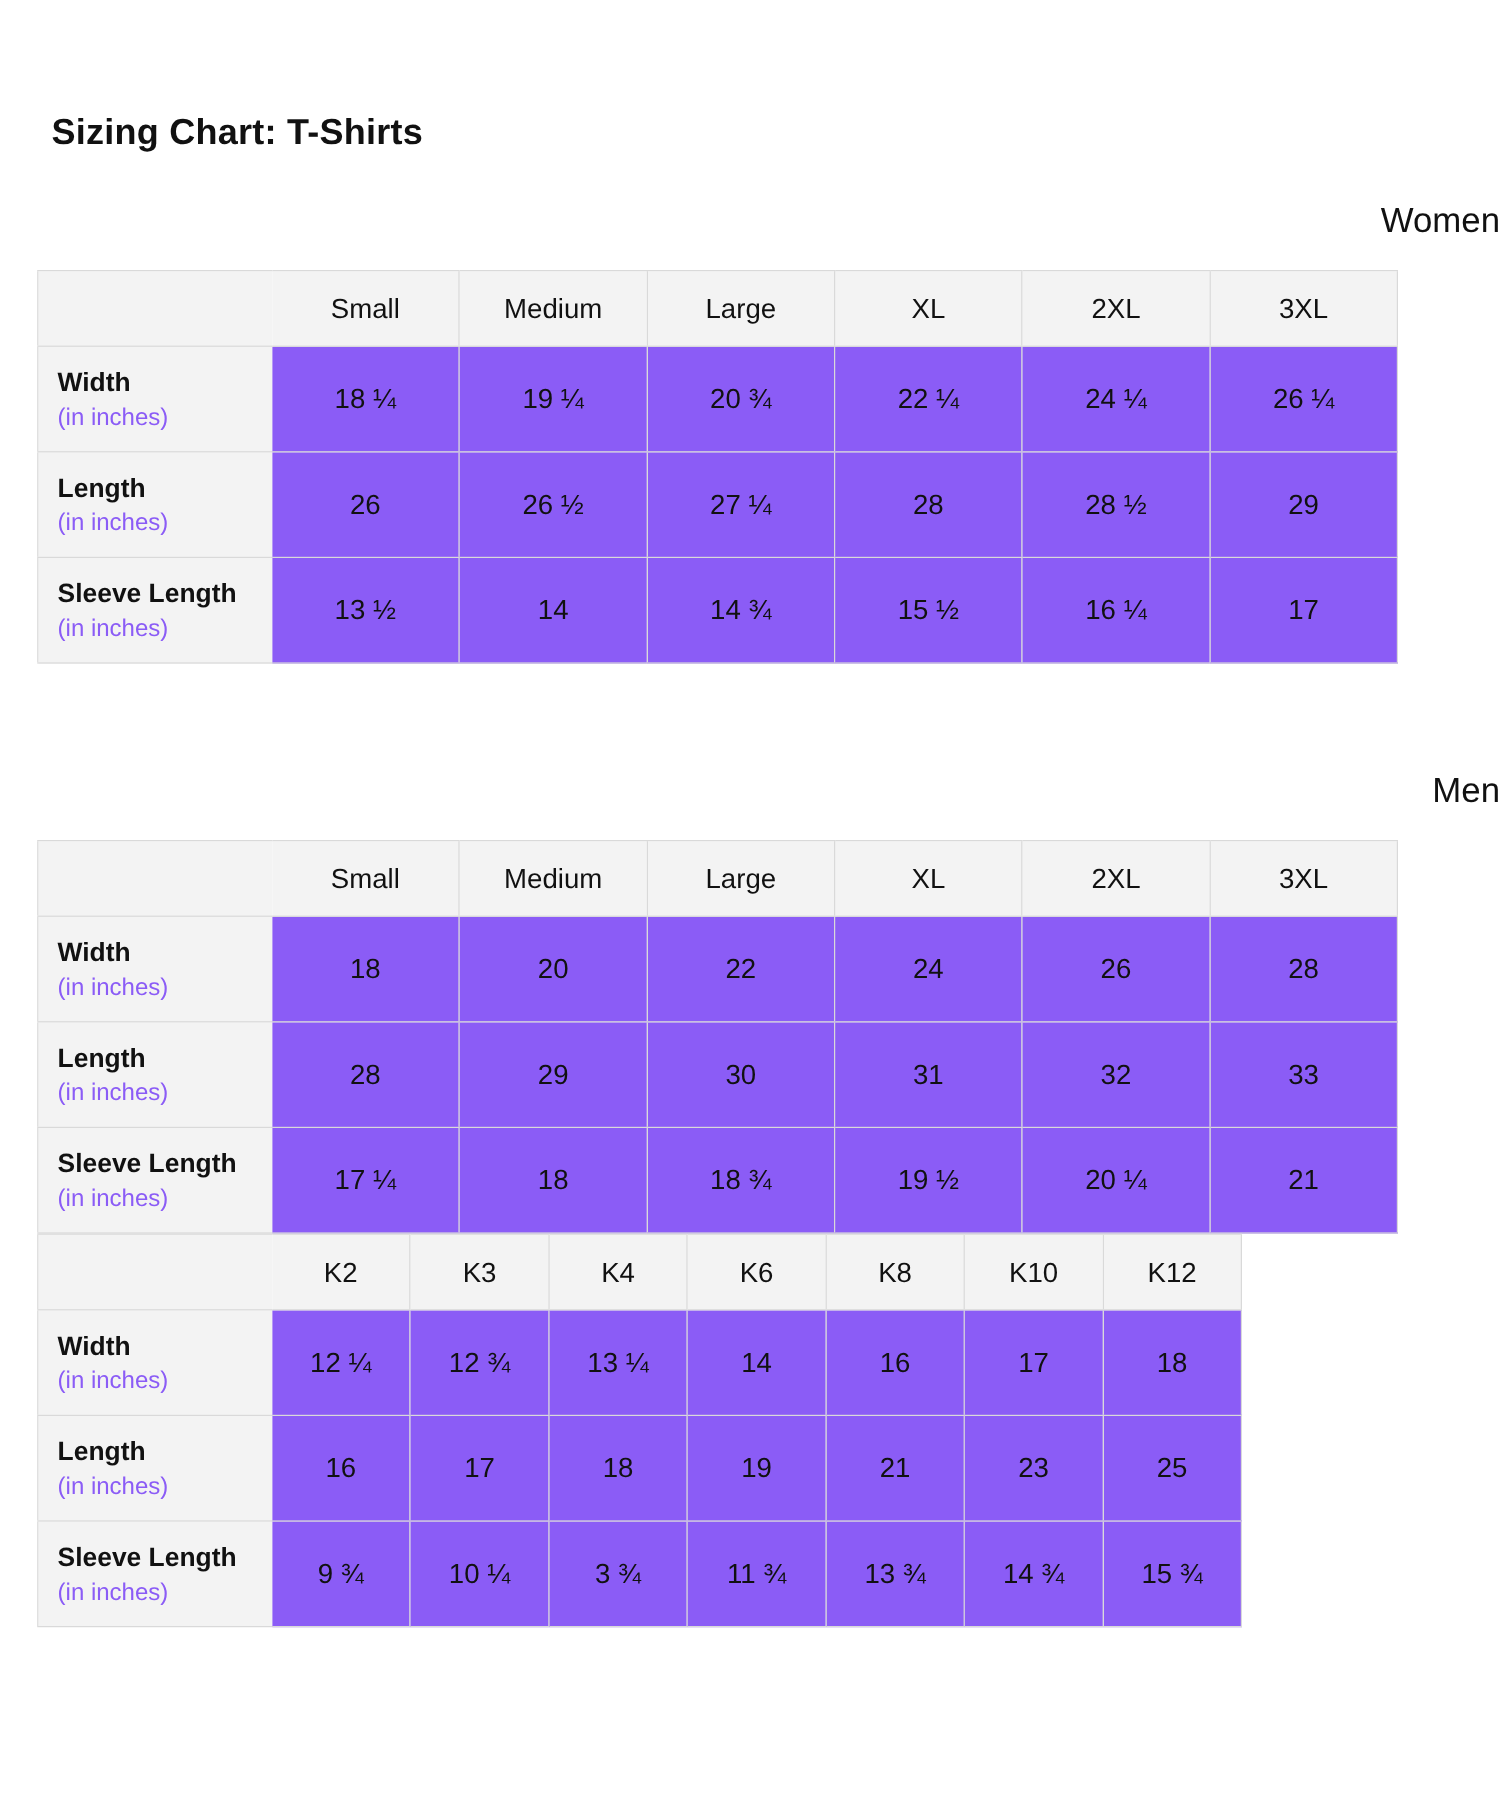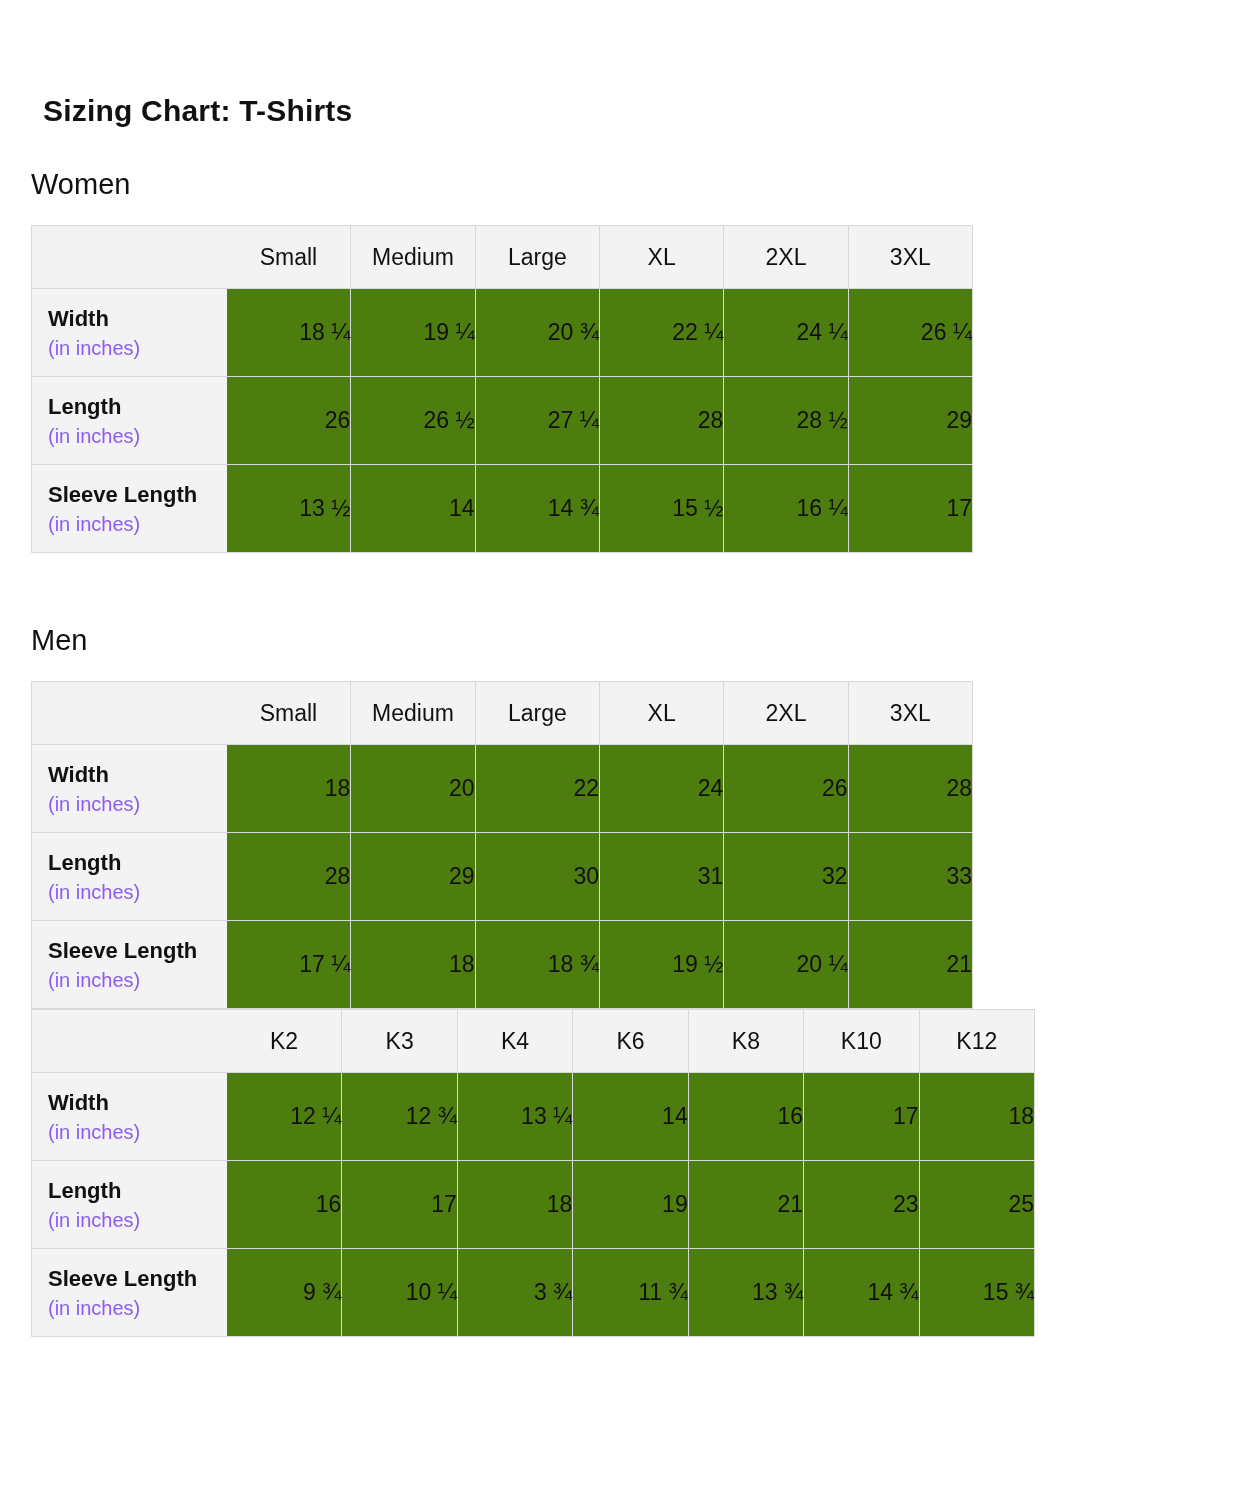--- a/index.html
+++ b/index.html
@@ -23,30 +23,31 @@
     font-size: 30px;
     font-weight: 700;
     color: #111111;
     letter-spacing: 0.2px;
   }
   h2.section-heading {
     font-size: 29px;
     font-weight: 400;
     color: #111111;
     margin: 0 0 24px 0;
+    text-align: right;
   }
   section.size-section.first h2.section-heading { margin-top: 40px; }
-  section.size-section h2.section-heading { margin-top: 71px; }
+  section.size-section h2.section-heading { margin-top: 90px; }
 
   table.size-table {
     border-collapse: collapse;
     table-layout: fixed;
     border: 1px solid #d9d9d9;
   }
-  table.size-table.cols-6 { width: 942px; }
+  table.size-table.cols-6 { width: 1134px; }
   table.size-table.cols-7 { width: 1004px; }
   col.label-col { width: 195px; }
 
   table.size-table th,
   table.size-table td {
     border-top: 1px solid #d9d9d9;
     border-bottom: 1px solid #d9d9d9;
     padding: 0;
   }
   
@@ -77,22 +78,22 @@
     line-height: 1.4;
   }
   .row-label-unit {
     display: block;
     font-size: 20px;
     font-weight: 400;
     color: #8b5cf6;
     line-height: 1.3;
   }
   table.size-table td.size-value {
-    background: #4d7c0f;
-    text-align: right;
+    background: #8b5cf6;
+    text-align: center;
     vertical-align: middle;
     font-size: 23px;
     color: #111111;
   }
 </style>
 </head>
 <body>
 
 <div class="page">
   <h1 class="page-title">Sizing Chart: T-Shirts</h1>

